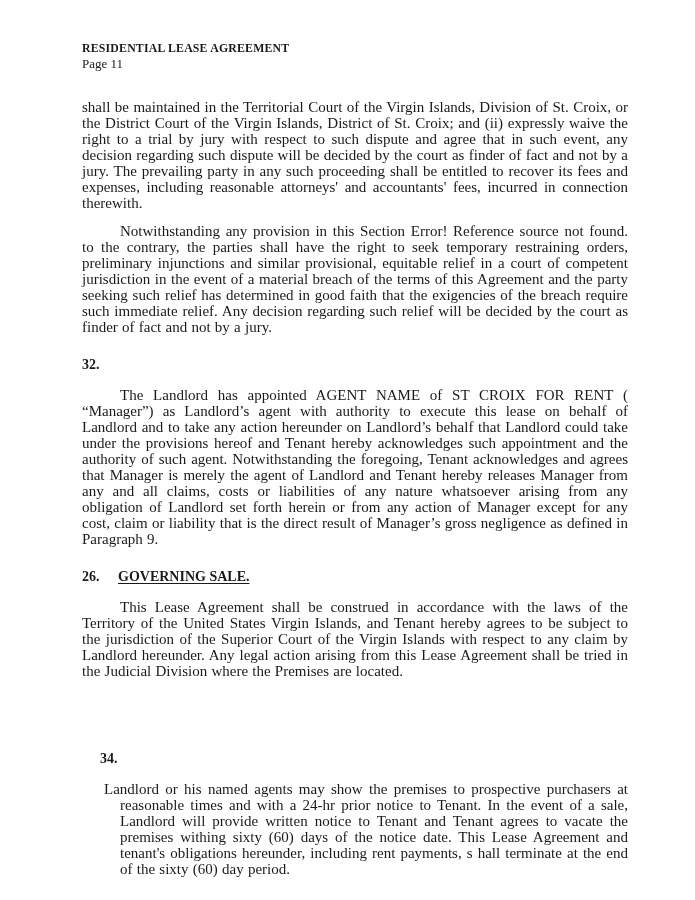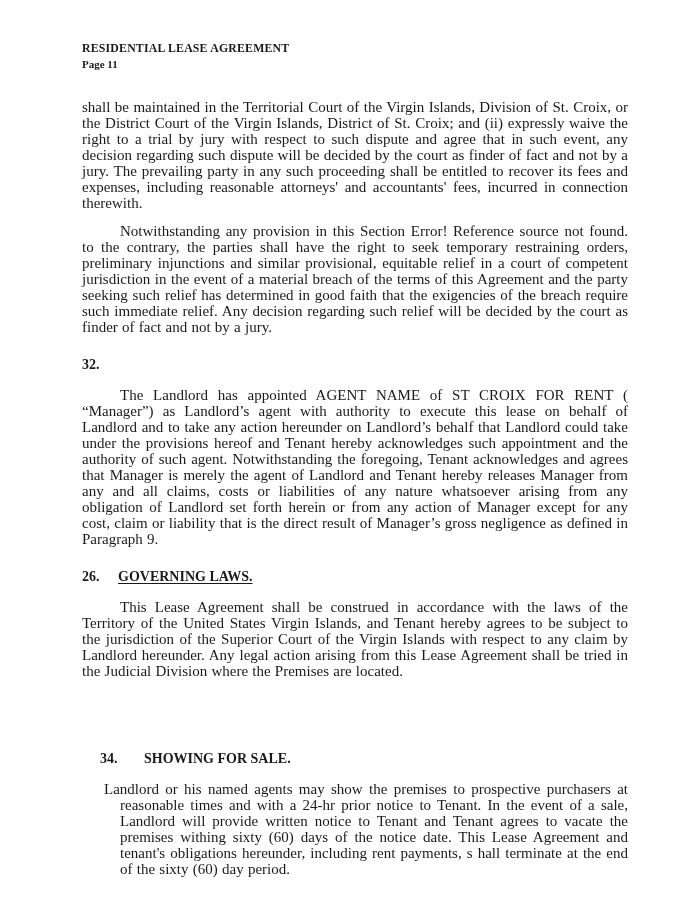--- a/index.html
+++ b/index.html
@@ -21,23 +21,22 @@
   .doc-header {
     margin-bottom: 27px;
   }
   .doc-title {
     font-size: 11.8px;
     font-weight: bold;
     letter-spacing: 0.2px;
     line-height: 15px;
   }
   .page-num {
-    font-size: 11px;
+    font-size: 13px;
     line-height: 16px;
-    font-weight: bold;
   }
   p.par {
     margin: 12px 0 11px 0;
     font-size: 15px;
     line-height: 16px;
     text-align: justify;
     word-spacing: 0.5px;
   }
   p.par.first-indent {
     text-indent: 38px;
@@ -88,25 +87,24 @@
   <p class="par first-indent"><span>Notwithstanding any provision in this Section </span><b>Error! Reference source not found.</b><span> to the contrary, the parties shall have the right to seek temporary restraining orders, preliminary injunctions and similar provisional, equitable relief in a court of competent jurisdiction in the event of a material breach of the terms of this Agreement and the party seeking such relief has determined in good faith that the exigencies of the breach require such immediate relief. Any decision regarding such relief will be decided by the court as finder of fact and not by a jury.</span></p>
 
   <div class="section-heading">
     <span class="sec-num">32.</span>
   </div>
 
   <p class="par first-indent">The Landlord has appointed AGENT NAME of ST CROIX FOR RENT ( “Manager”) as Landlord’s agent with authority to execute this lease on behalf of Landlord and to take any action hereunder on Landlord’s behalf that Landlord could take under the provisions hereof and Tenant hereby acknowledges such appointment and the authority of such agent. Notwithstanding the foregoing, Tenant acknowledges and agrees that Manager is merely the agent of Landlord and Tenant hereby releases Manager from any and all claims, costs or liabilities of any nature whatsoever arising from any obligation of Landlord set forth herein or from any action of Manager except for any cost, claim or liability that is the direct result of Manager’s gross negligence as defined in Paragraph 9.</p>
 
   <div class="section-heading">
     <span class="sec-num">26.</span>
-    <span class="sec-title underlined">GOVERNING LAWS.</span>
+    <span class="sec-title underlined">GOVERNING SALE.</span>
   </div>
 
   <p class="par first-indent">This Lease Agreement shall be construed in accordance with the laws of the Territory of the United States Virgin Islands, and Tenant hereby agrees to be subject to the jurisdiction of the Superior Court of the Virgin Islands with respect to any claim by Landlord hereunder. Any legal action arising from this Lease Agreement shall be tried in the Judicial Division where the Premises are located.</p>
 
   <div class="section-heading big-gap">
     <span class="sec-num wide">34.</span>
-    <span class="sec-title">SHOWING FOR SALE.</span>
   </div>
 
   <p class="par hanging">Landlord or his named agents may show the premises to prospective purchasers at reasonable times and with a 24-hr prior notice to Tenant. In the event of a sale, Landlord will provide written notice to Tenant and Tenant agrees to vacate the premises withing sixty (60) days of the notice date. This Lease Agreement and tenant's obligations hereunder, including rent payments, s hall terminate at the end of the sixty (60) day period.</p>
 
 </div>
 
 </body></html>

